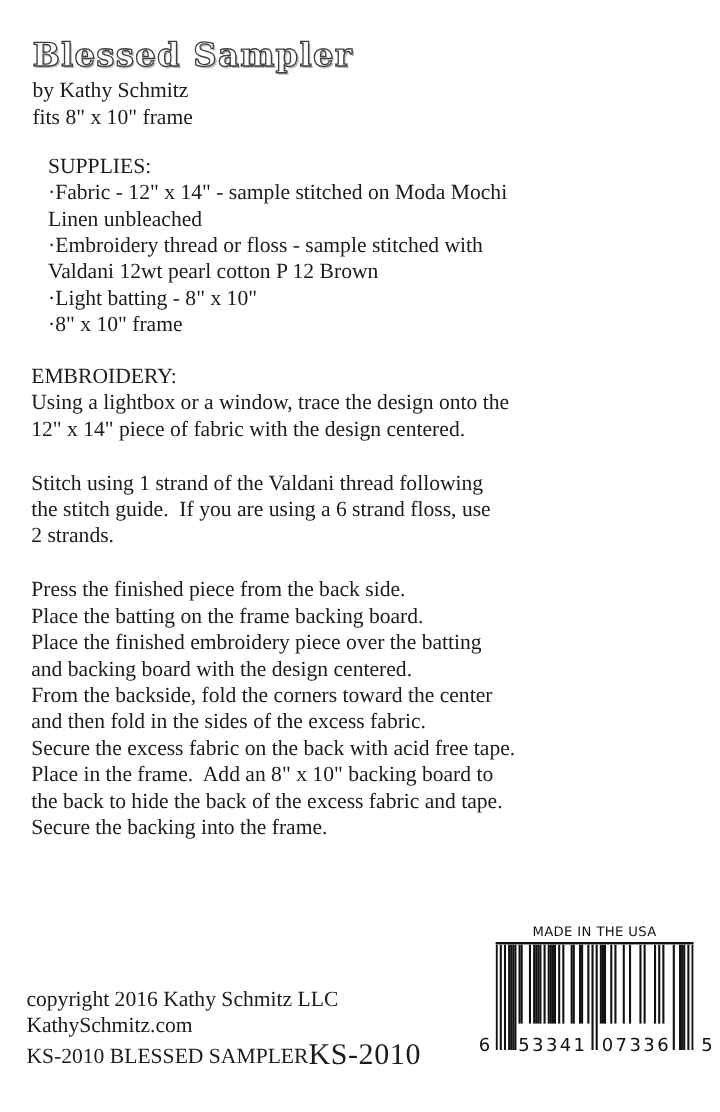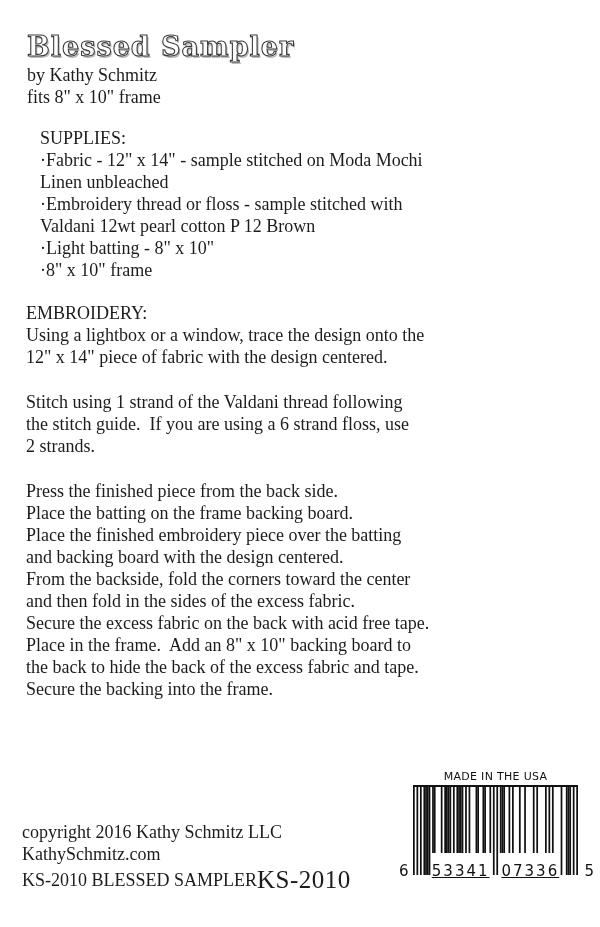--- a/index.html
+++ b/index.html
@@ -66,21 +66,21 @@
   .barcode-bars-wrap svg { display: block; }
   .bc-digit {
     position: absolute;
     font-size: 15px;
     line-height: 15px;
     color: #111;
     bottom: -4px;
   }
   .bc-digit-left  { left: -14px; }
   .bc-digit-right { right: -16px; }
-  .bc-group { text-align: center; letter-spacing: 2px; text-decoration: underline; }
+  .bc-group { text-align: center; letter-spacing: 2px; }
   .bc-group-left  { left: 10.5%; width: 36.8%; }
   .bc-group-right { left: 52.7%; width: 36.8%; }
 </style>
 </head>
 <body>
 
 <div class="page">
 
   <div class="header">
     <h1 class="title">Blessed Sampler</h1>

